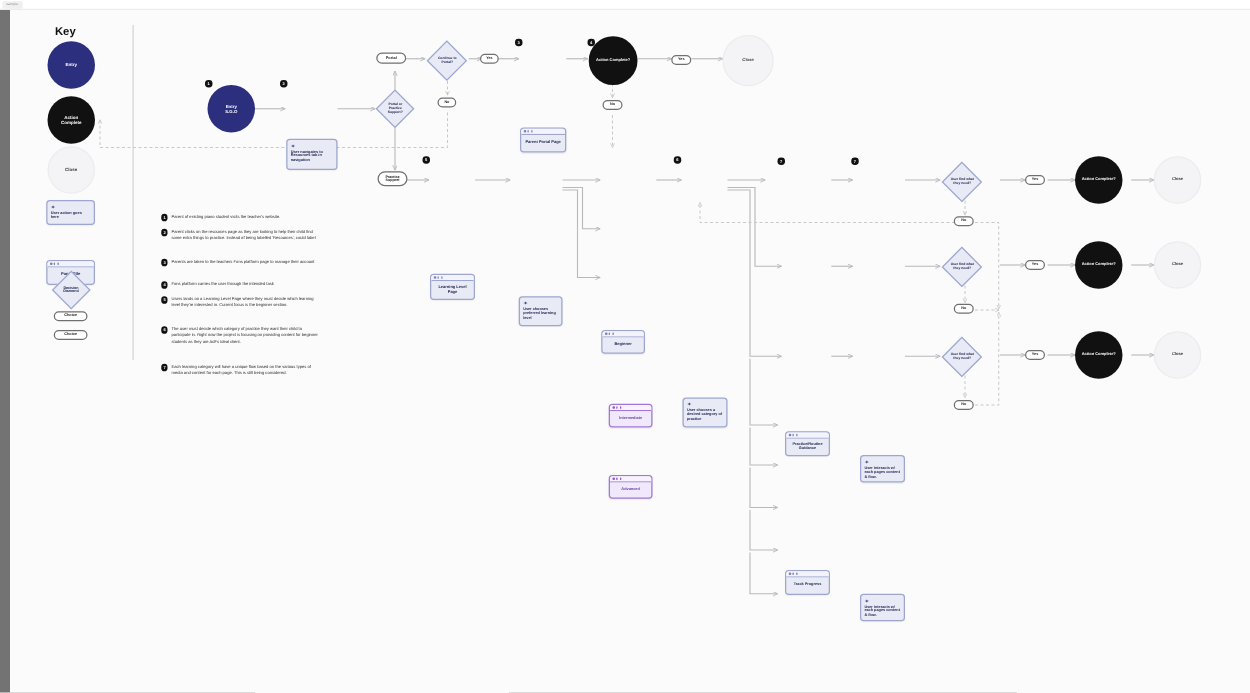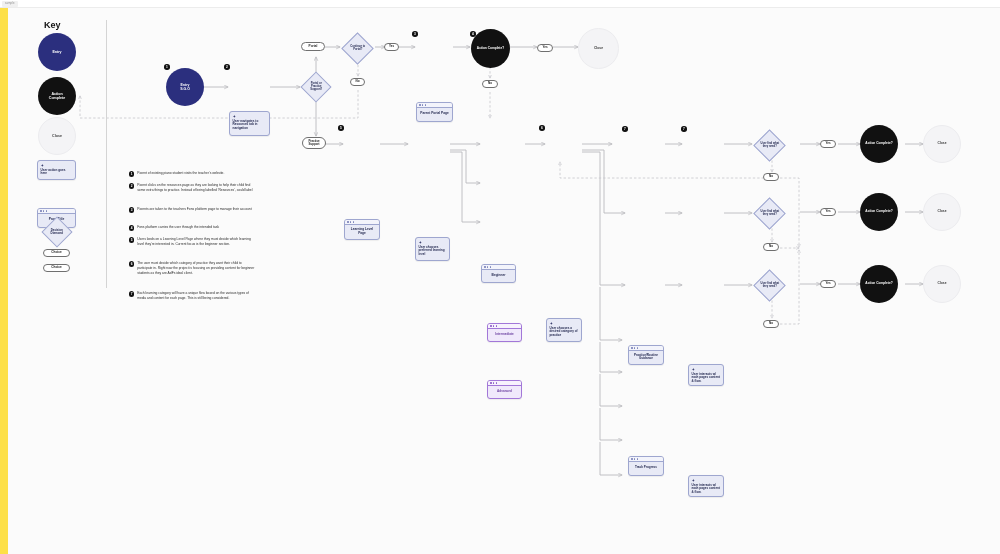--- a/index.html
+++ b/index.html
@@ -6,21 +6,21 @@
   html, body { margin:0; padding:0; }
   body {
     width:1000px; height:554px;
     background:#ffffff;
     font-family:"Liberation Sans", sans-serif;
     overflow:hidden;
     position:relative;
   }
   #canvas {
     position:absolute; left:0; top:0; width:1000px; height:554px;
-    background:#fde047;
+    background:#737373;
   }
   
   .chrome {
     position:absolute; left:0; top:0; width:1000px; height:8px;
     background:#ffffff; border-bottom:1px solid #ececec;
   }
   .chrome-tab {
     position:absolute; left:2px; top:1px;
     font-size:2.6px; color:#8a8a8a; letter-spacing:.2px;
     background:#f0f0f0; padding:0 3px; border-radius:1px;

